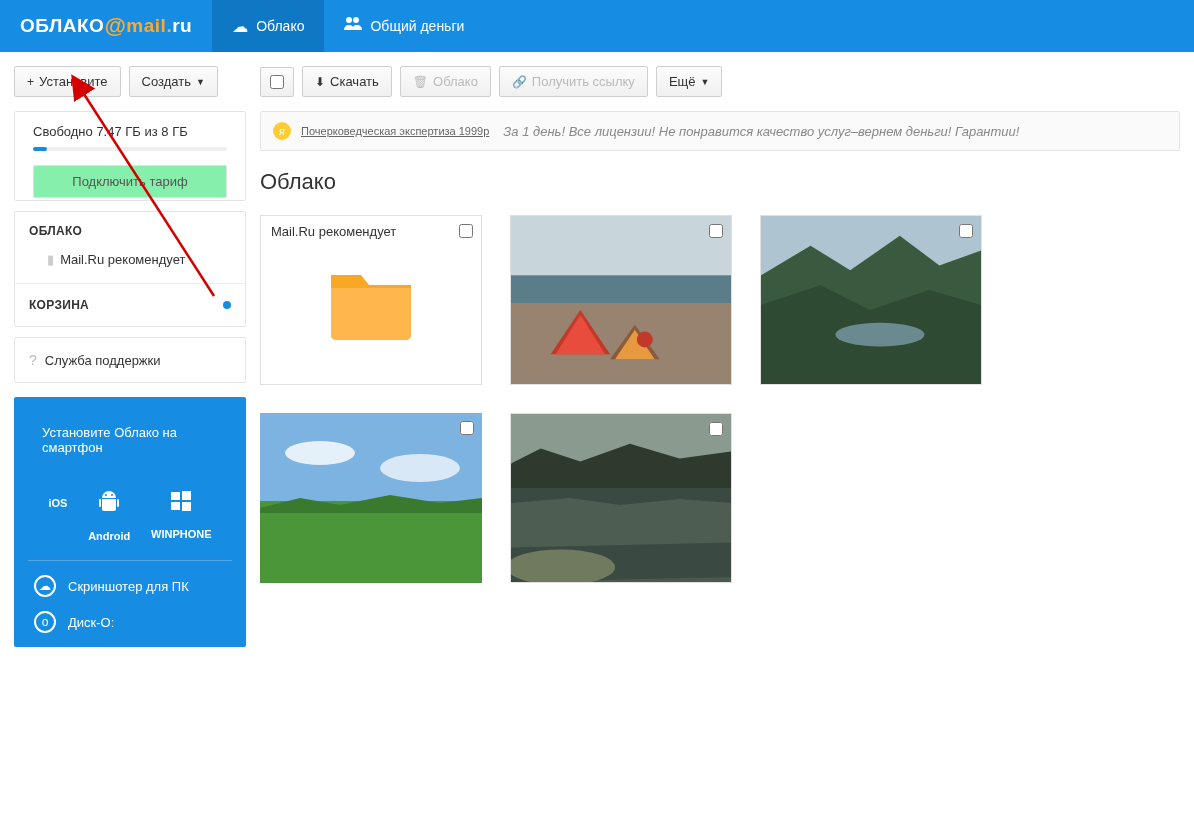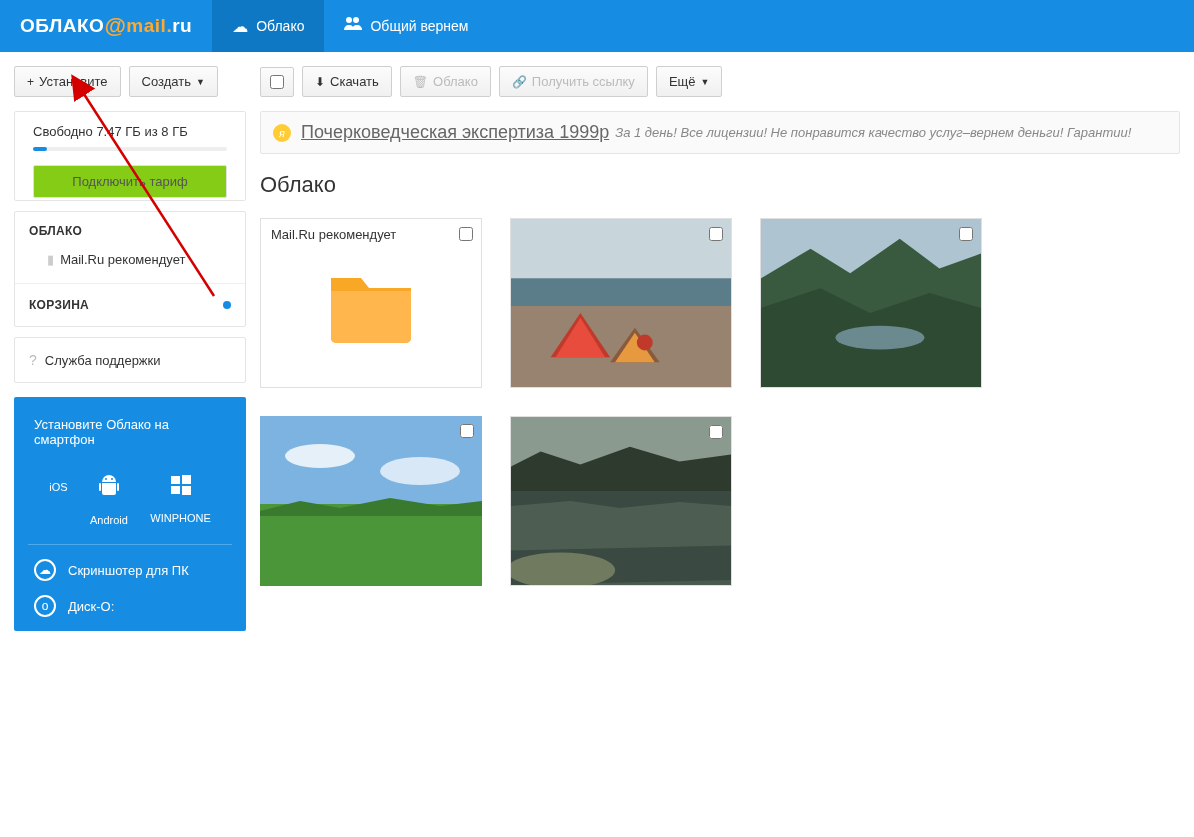--- a/index.html
+++ b/index.html
@@ -15,45 +15,45 @@
 .layout { display: flex; }
 .sidebar { width: 260px; padding: 14px; }
 .side-btns { display: flex; gap: 8px; margin-bottom: 14px; }
 .btn { display: inline-flex; align-items: center; justify-content: center; padding: 7px 12px; background: linear-gradient(#fcfcfc,#f0f0f0); border: 1px solid #cfcfcf; border-radius: 2px; cursor: pointer; font-size: 13px; color: #333; }
 .btn .icon { margin-right: 5px; font-size: 12px; }
 .btn .caret { margin-left: 5px; font-size: 9px; }
 .storage-box { border: 1px solid #e5e5e5; border-radius: 2px; padding: 12px 18px 2px; margin-bottom: 10px; }
 .storage-text { font-size: 13px; color: #333; margin-bottom: 8px; }
 .storage-bar { height: 4px; background: #eee; border-radius: 2px; margin-bottom: 14px; position: relative; }
 .storage-fill { height: 4px; background: #168de2; border-radius: 2px; width: 7%; }
-.storage-btn { display: block; width: 100%; text-align: center; padding: 8px; background: #84cc16; border: 1px solid #e0e0e0; border-radius: 2px; cursor: pointer; font-size: 13px; color: #555; }
+.storage-btn { display: block; width: 100%; text-align: center; padding: 8px; background: #86efac; border: 1px solid #e0e0e0; border-radius: 2px; cursor: pointer; font-size: 13px; color: #555; }
 .tree-box { border: 1px solid #e5e5e5; border-radius: 2px; margin-bottom: 10px; }
 .tree-section { padding: 12px 14px; }
 .tree-title { font-size: 12px; font-weight: bold; color: #333; margin-bottom: 10px; letter-spacing: 0.3px; }
 .tree-item { display: flex; align-items: center; font-size: 13px; color: #333; padding: 4px 0 4px 18px; cursor: pointer; }
 .tree-item .folder-ic { color: #ccc; margin-right: 6px; }
 .tree-row { display: flex; justify-content: space-between; align-items: center; padding: 14px; border-top: 1px solid #eee; cursor: pointer; }
 .tree-dot { width: 8px; height: 8px; background: #168de2; border-radius: 50%; }
 .support-box { border: 1px solid #e5e5e5; border-radius: 2px; padding: 14px; display: flex; align-items: center; margin-bottom: 14px; cursor: pointer; }
 .support-box .icon { color: #bbb; margin-right: 8px; font-size: 14px; }
 .promo-box { background: #168de2; border-radius: 2px; color: #fff; overflow: hidden; }
-.promo-head { padding: 20px; font-size: 13px; }
+.promo-head { padding: 28px; font-size: 13px; }
 .promo-os { display: flex; justify-content: space-around; padding: 6px 10px 18px; border-bottom: 1px solid rgba(255,255,255,0.25); margin: 0 14px; }
-.promo-os-item { display: flex; flex-direction: column; align-items: center; gap: 8px; cursor: pointer; font-size: 11px; }
+.promo-os-item { display: flex; flex-direction: column; align-items: center; gap: 8px; cursor: pointer; font-size: 11px; font-weight: bold; }
 .promo-os-item .icon { font-size: 26px; }
 .promo-link { display: flex; align-items: center; padding: 14px 20px; cursor: pointer; font-size: 13px; }
 .promo-link .icon { width: 22px; height: 22px; display: inline-flex; align-items: center; justify-content: center; border: 2px solid #fff; border-radius: 50%; margin-right: 12px; font-size: 12px; }
 .main { flex: 1; padding: 14px 14px 14px 0; }
 .toolbar { display: flex; gap: 8px; margin-bottom: 14px; align-items: center; }
 .tb-check { padding: 7px 9px; }
 .tb-check input { width: 14px; height: 14px; }
 .btn.disabled { color: #bbb; }
 .ad-bar { border: 1px solid #e5e5e5; background: #fafafa; padding: 10px 12px; display: flex; align-items: center; margin-bottom: 18px; border-radius: 2px; }
 .ad-ic { width: 18px; height: 18px; background: #ffcc33; border-radius: 50%; margin-right: 10px; display: inline-flex; align-items: center; justify-content: center; color: #fff; font-size: 11px; font-style: italic; }
-.ad-link { color: #666; text-decoration: underline; margin-right: 6px; font-size: 18px; }
+.ad-link { color: #666; text-decoration: underline; margin-right: 14px; font-size: 11px; }
 .ad-text { color: #888; font-size: 13px; font-style: italic; }
 .page-title { font-size: 22px; color: #333; margin-bottom: 20px; font-weight: normal; }
 .grid { display: flex; flex-wrap: wrap; gap: 28px; }
 .file-item { width: 222px; height: 170px; border: 1px solid #e0e0e0; position: relative; cursor: pointer; background: #fff; overflow: hidden; }
 .file-check { position: absolute; top: 8px; right: 8px; width: 14px; height: 14px; z-index: 2; }
 .file-label { position: absolute; top: 8px; left: 10px; font-size: 13px; color: #333; }
 .folder-thumb { width: 100%; height: 100%; display: flex; align-items: center; justify-content: center; }
 .thumb { width: 100%; height: 100%; position: relative; }
 .thumb svg { width: 100%; height: 100%; display: block; }
 .arrow-overlay { position: absolute; top: 56px; left: 14px; pointer-events: none; z-index: 50; }
@@ -77,21 +77,21 @@
     <span class="icon">
       <svg width="18" height="16" viewBox="0 0 18 16">
           <g fill="#fff">
             <circle cx="5" cy="4" r="3"></circle>
             <circle cx="12" cy="4" r="3"></circle>
             <path d="M0 14c0-3 2-5 5-5s5 2 5 5z"></path>
             <path d="M8 14c0-3 2-5 5-5s5 2 5 5z"></path>
           </g>
         </svg>
     </span>
-    <span>Общий вернем</span>
+    <span>Общий деньги</span>
   </div>
 </div>
 
 <div class="layout">
   <div class="sidebar">
     <div class="side-btns">
       <button class="btn">
         <span class="icon">+</span>
         <span>Установите</span>
       </button>

